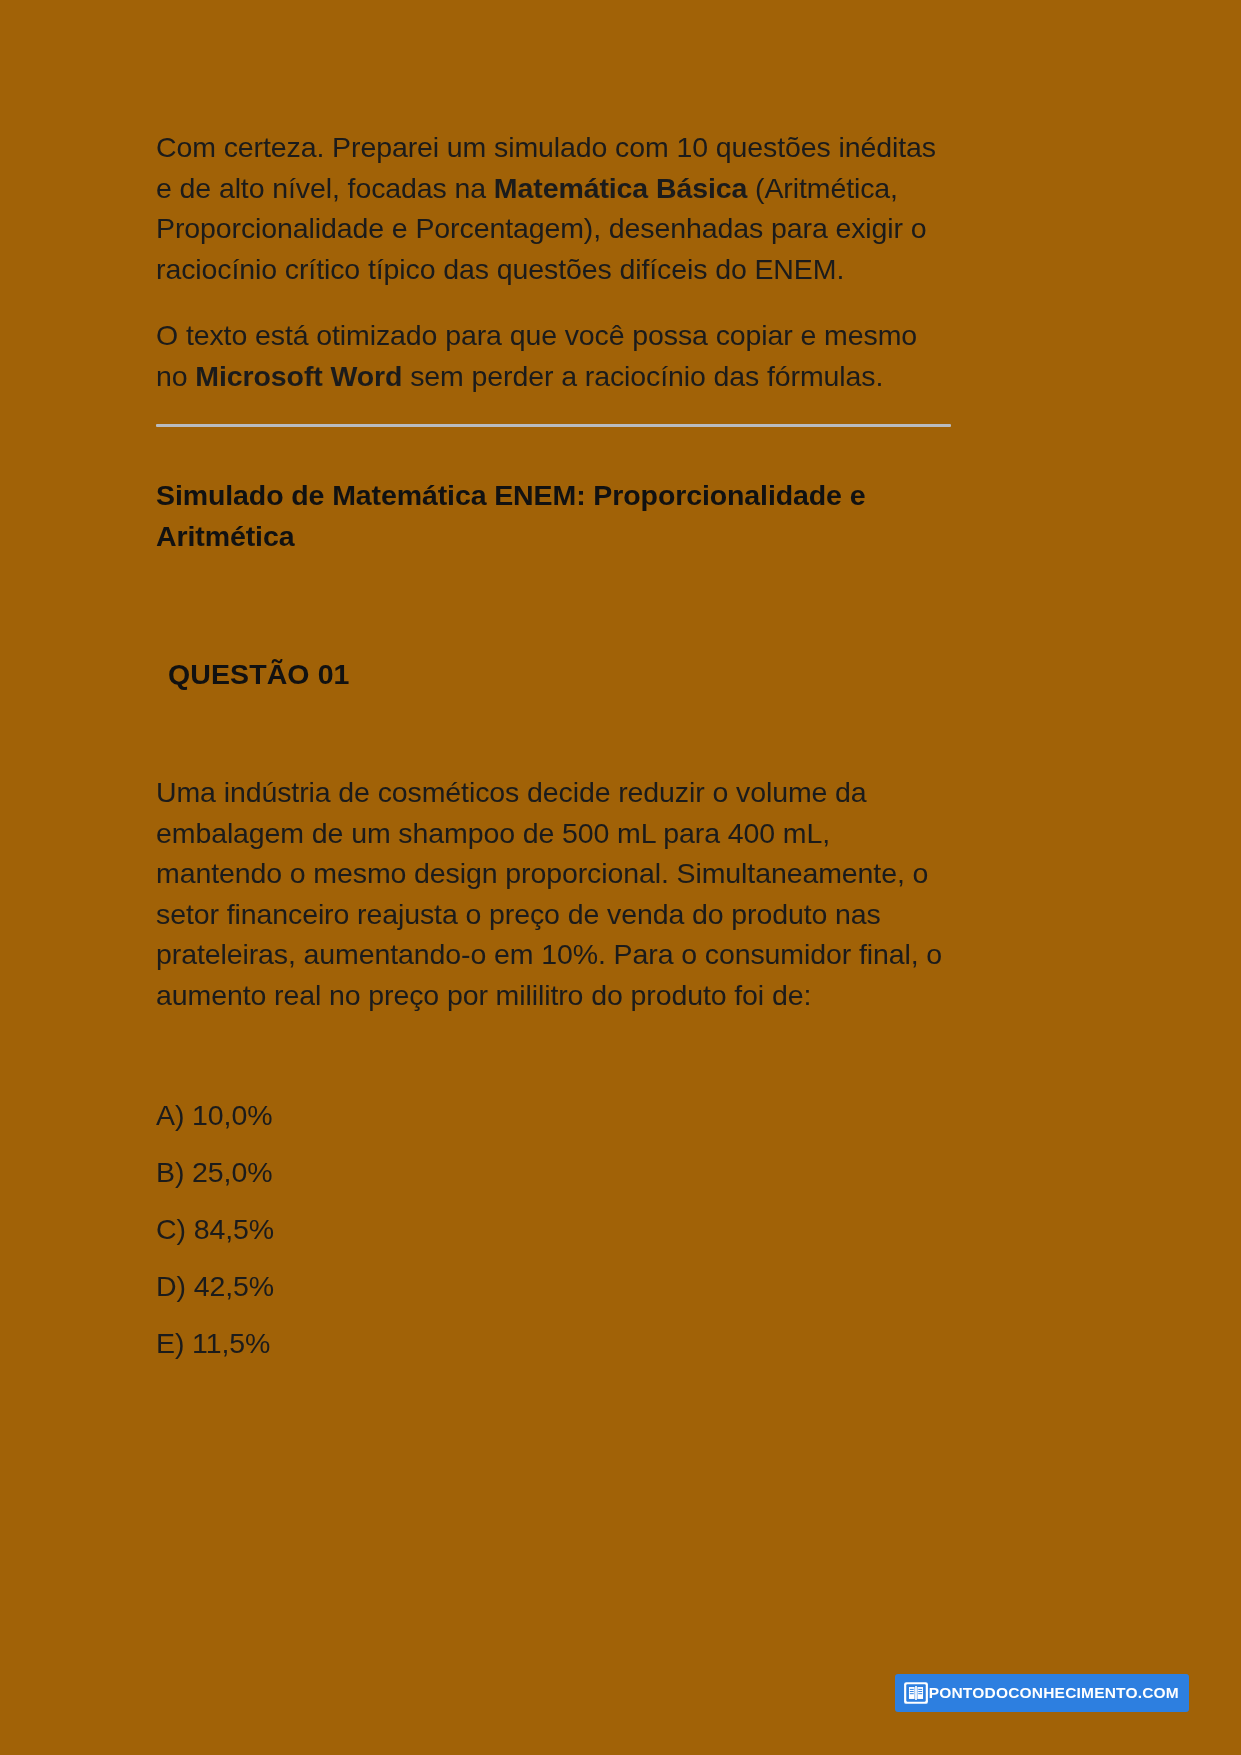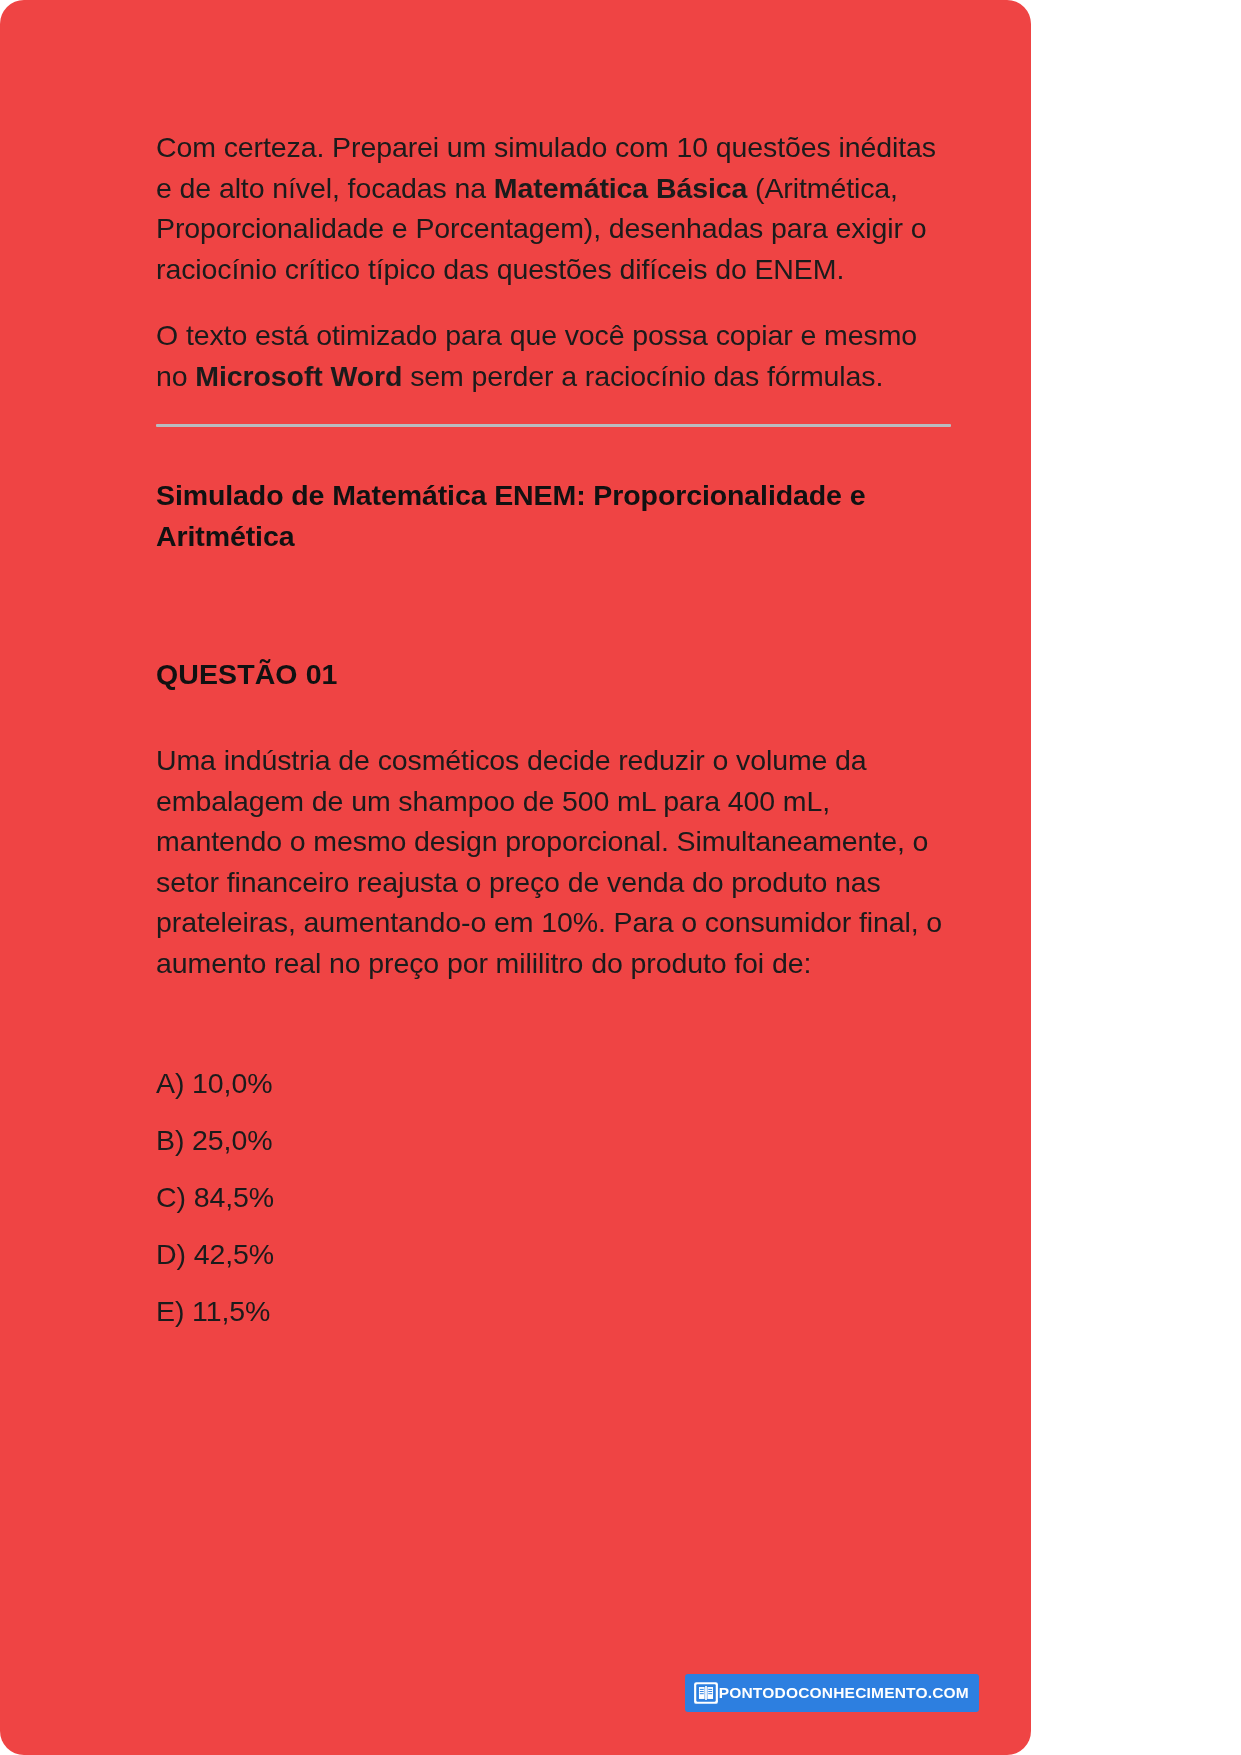--- a/index.html
+++ b/index.html
@@ -12,24 +12,23 @@
     height: 1755px;
     position: relative;
     font-family: "Liberation Sans", sans-serif;
     color: #1a1a1a;
     overflow: hidden;
   }
 
   .page {
     position: absolute;
     left: 0; top: 0;
-    width: 1031px;
+    width: 1241px;
     height: 1755px;
-    background: #ef4444;
-    border-radius: 24px;
+    background: #a16207;
   }
 
   .content {
     position: absolute;
     left: 156px;
     top: 0;
     width: 800px;
   }
 
   p.para {
@@ -58,30 +57,30 @@
     margin: 48px 0 8px 0;
     font-size: 28.5px;
     line-height: 41px;
     font-weight: 700;
     color: #111111;
     letter-spacing: -0.1px;
     max-width: 760px;
   }
 
   h3.question-title {
-    margin: 97px 0 0 0;
+    margin: 97px 0 0 12px;
     font-size: 28.5px;
     line-height: 40px;
     font-weight: 700;
     color: #111111;
     letter-spacing: 0.1px;
   }
 
   .question-body {
-    margin-top: 46px;
+    margin-top: 78px;
   }
 
   .question-body p.para {
     margin: 0;
   }
 
   .options {
     margin-top: 80px;
   }
 

